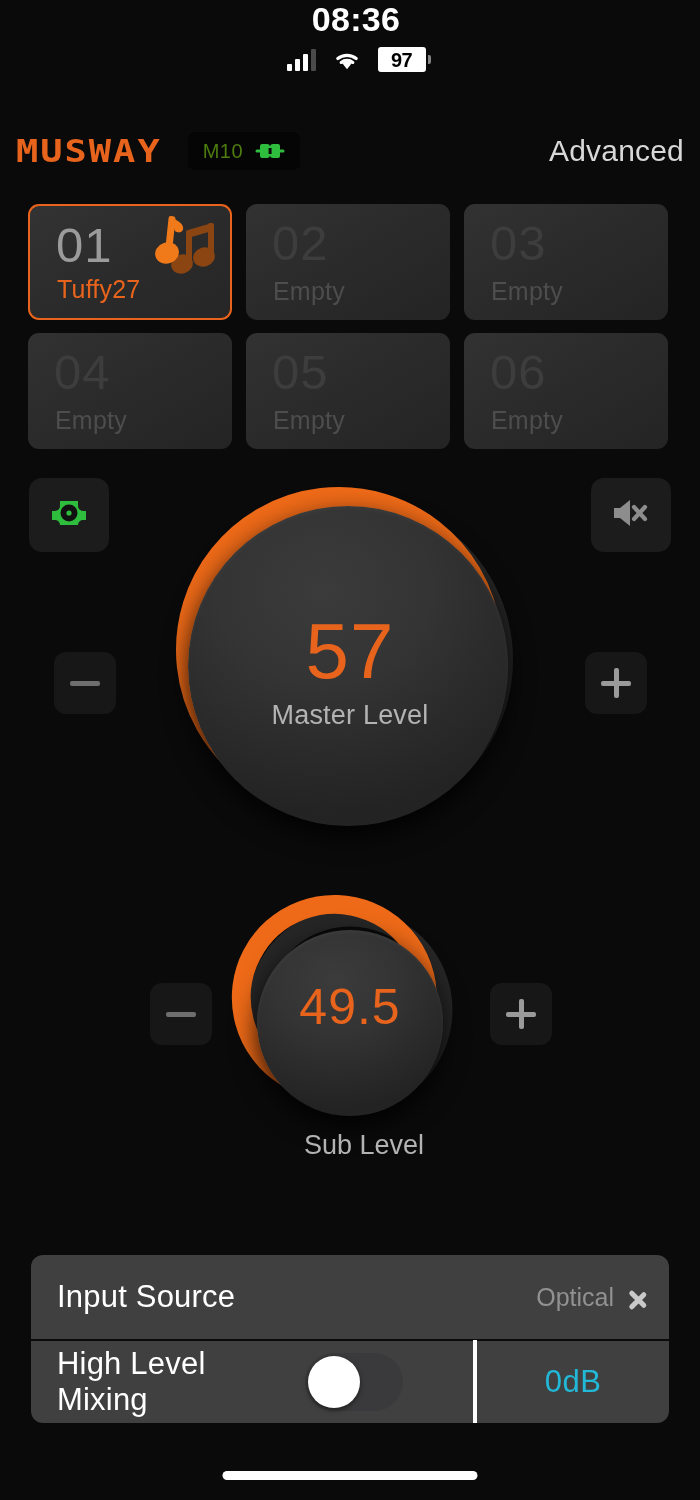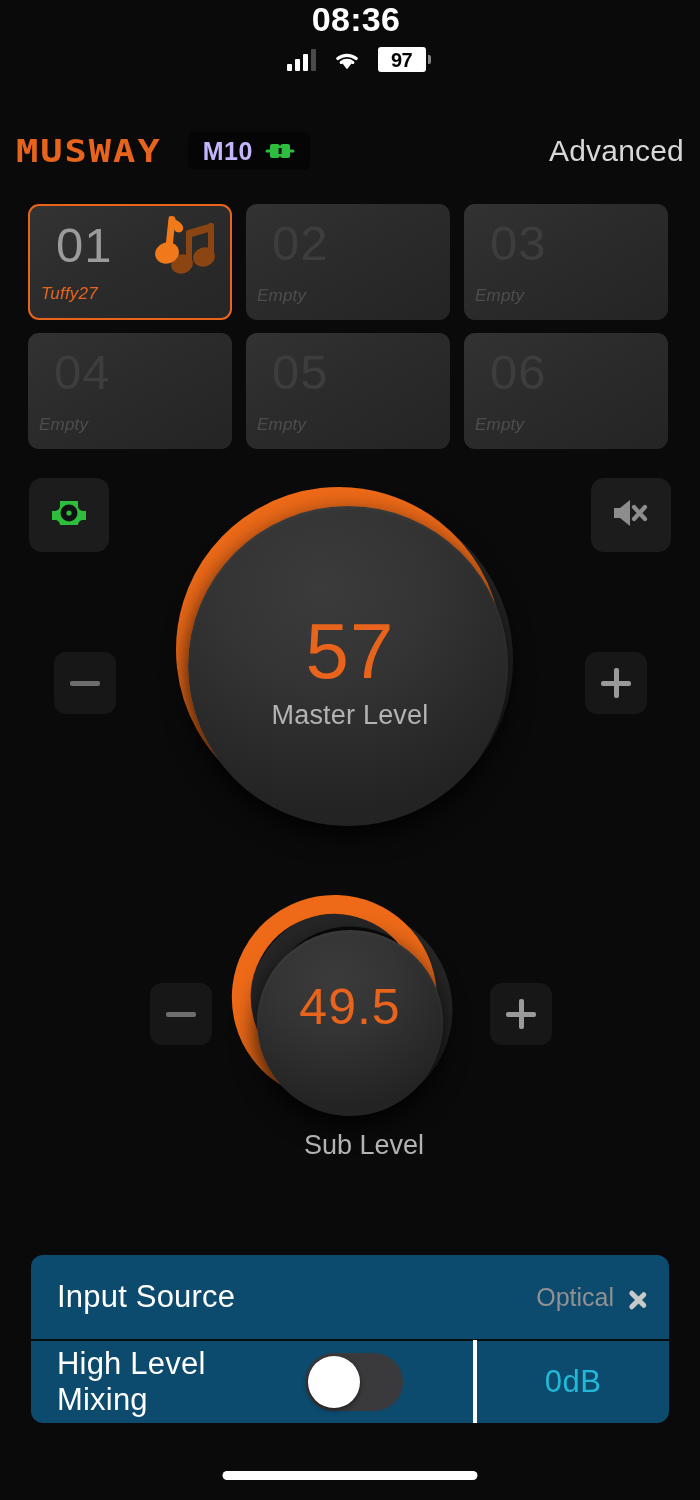--- a/index.html
+++ b/index.html
@@ -50,21 +50,21 @@
     letter-spacing:2px;
     font-family:"DejaVu Sans Mono", monospace;
     transform:scaleY(.86);
   }
   .devbadge{
     margin-left:26px; height:38px; border-radius:7px;
     background:#050505;
     display:flex; align-items:center; gap:10px;
     padding:0 13px 0 15px;
   }
-  .devbadge .dev-name{ color:#c4b5fd; font-size:25px; letter-spacing:.5px;font-weight:bold;}
+  .devbadge .dev-name{ color:#4d7c0f; font-size:20px; letter-spacing:.5px;}
   .plug-icon{ width:34px; height:24px; }
   .advanced{
     margin-left:auto; font-size:30px; color:#d8d8d8; letter-spacing:.2px;
   }
 
   
   .presets{
     position:absolute; top:204px; left:28px;
     width:644px;
     display:grid; grid-template-columns:repeat(3, 204px);
@@ -80,22 +80,22 @@
     background:linear-gradient(150deg,#333 0%,#2b2b2b 50%,#262626 100%);
     padding-left:16px;
   }
   .preset .pnum{
     position:absolute; left:26px; top:11px;
     font-size:49px; font-weight:400; color:#8a8a8a; letter-spacing:1px;
   }
   .preset.active .pnum{ color:#9b9b9b; }
   .preset.empty .pnum{ color:#3d3d3d; }
   .preset .pname{
-    position:absolute; left:11px; bottom:14px;
-    font-size:17px; color:#4d4d4d; letter-spacing:.2px;font-style:italic;
+    position:absolute; left:27px; bottom:14px;
+    font-size:25px; color:#4d4d4d; letter-spacing:.2px;
   }
   .preset.active .pname{ color:#e8641c; }
   .preset .note-icon{
     position:absolute; right:8px; top:4px; width:80px; height:72px;
   }
 
   
   .master-wrap{
     position:absolute; top:460px; left:0; width:700px; height:420px;
   }
@@ -154,21 +154,21 @@
   .ks-label{
     position:absolute; left:0; top:240px; width:700px; text-align:center;
     font-size:27px; color:#b3b3b3;padding-left:28px;
   }
   .step-btn.minus-s{ left:150px; top:93px; }
   .step-btn.plus-s{ left:490px; top:93px; }
 
   
   .settings{
     position:absolute; left:31px; top:1255px; width:638px;
-    border-radius:12px; overflow:hidden; background:#0c4a6e;
+    border-radius:12px; overflow:hidden; background:#404040;
   }
   .srow{
     height:84px; display:flex; align-items:center; padding:0 0 0 26px;
     position:relative;
   }
   .srow + .srow{ border-top:2px solid #0b0b0b; }
   .srow .slabel{ font-size:31px; color:#fff; letter-spacing:.2px; }
   .srow .svalue{
     margin-left:auto; font-size:25px; color:#919191; padding-right:14px;
   }

